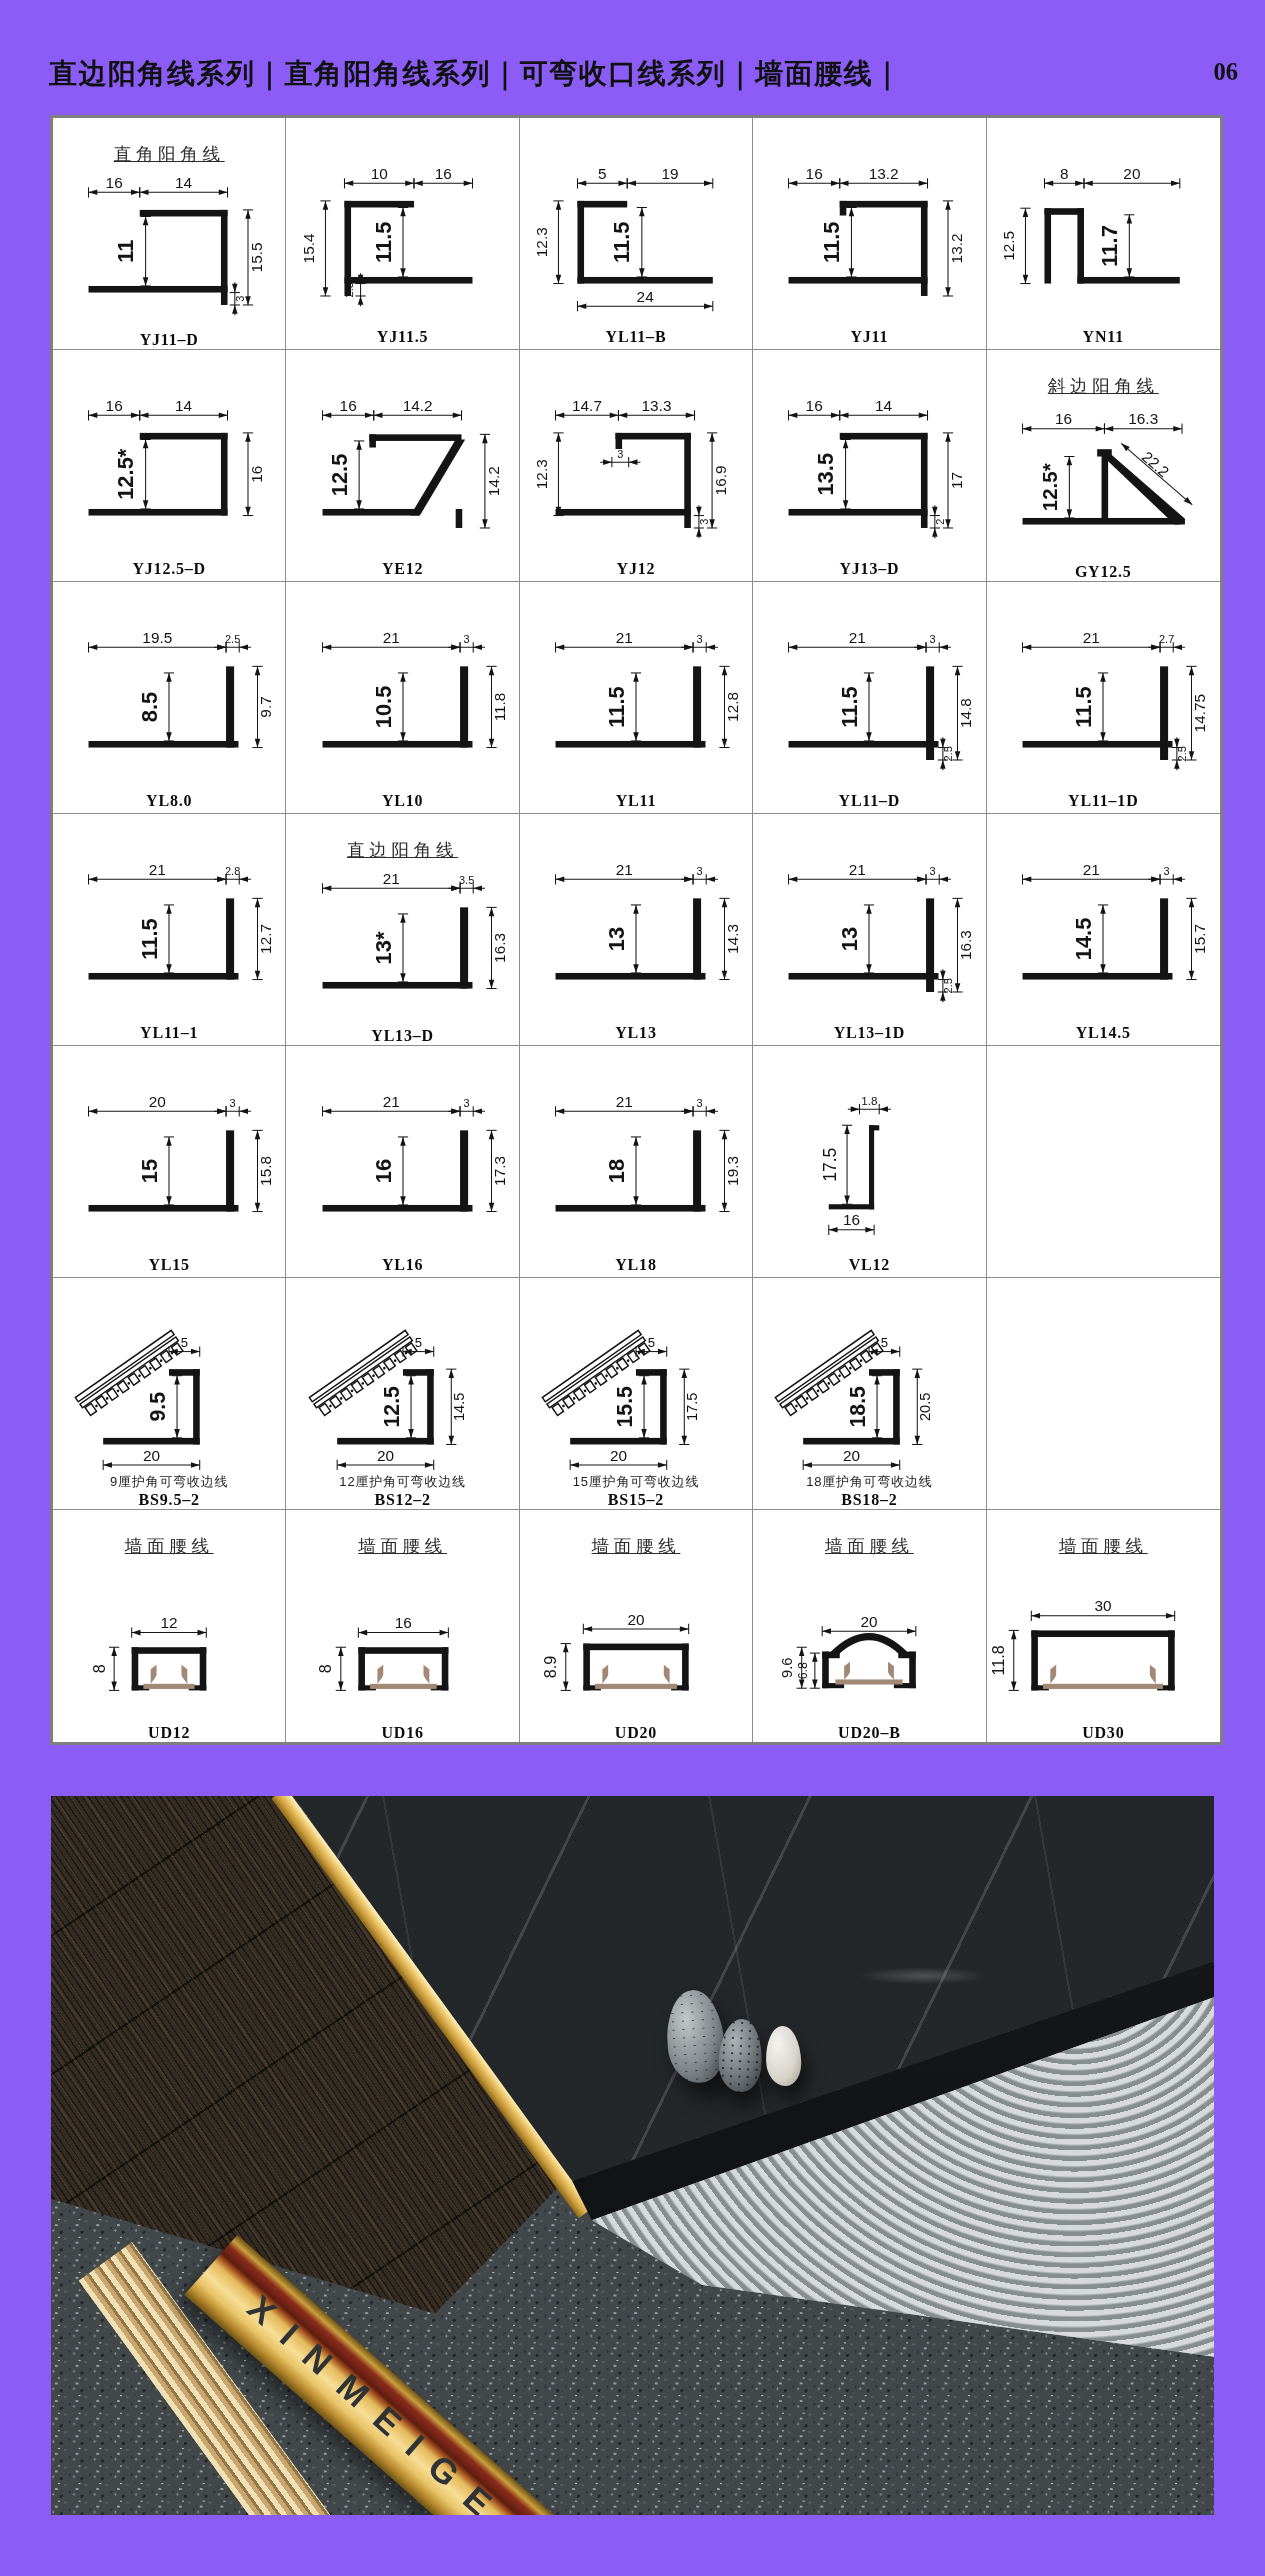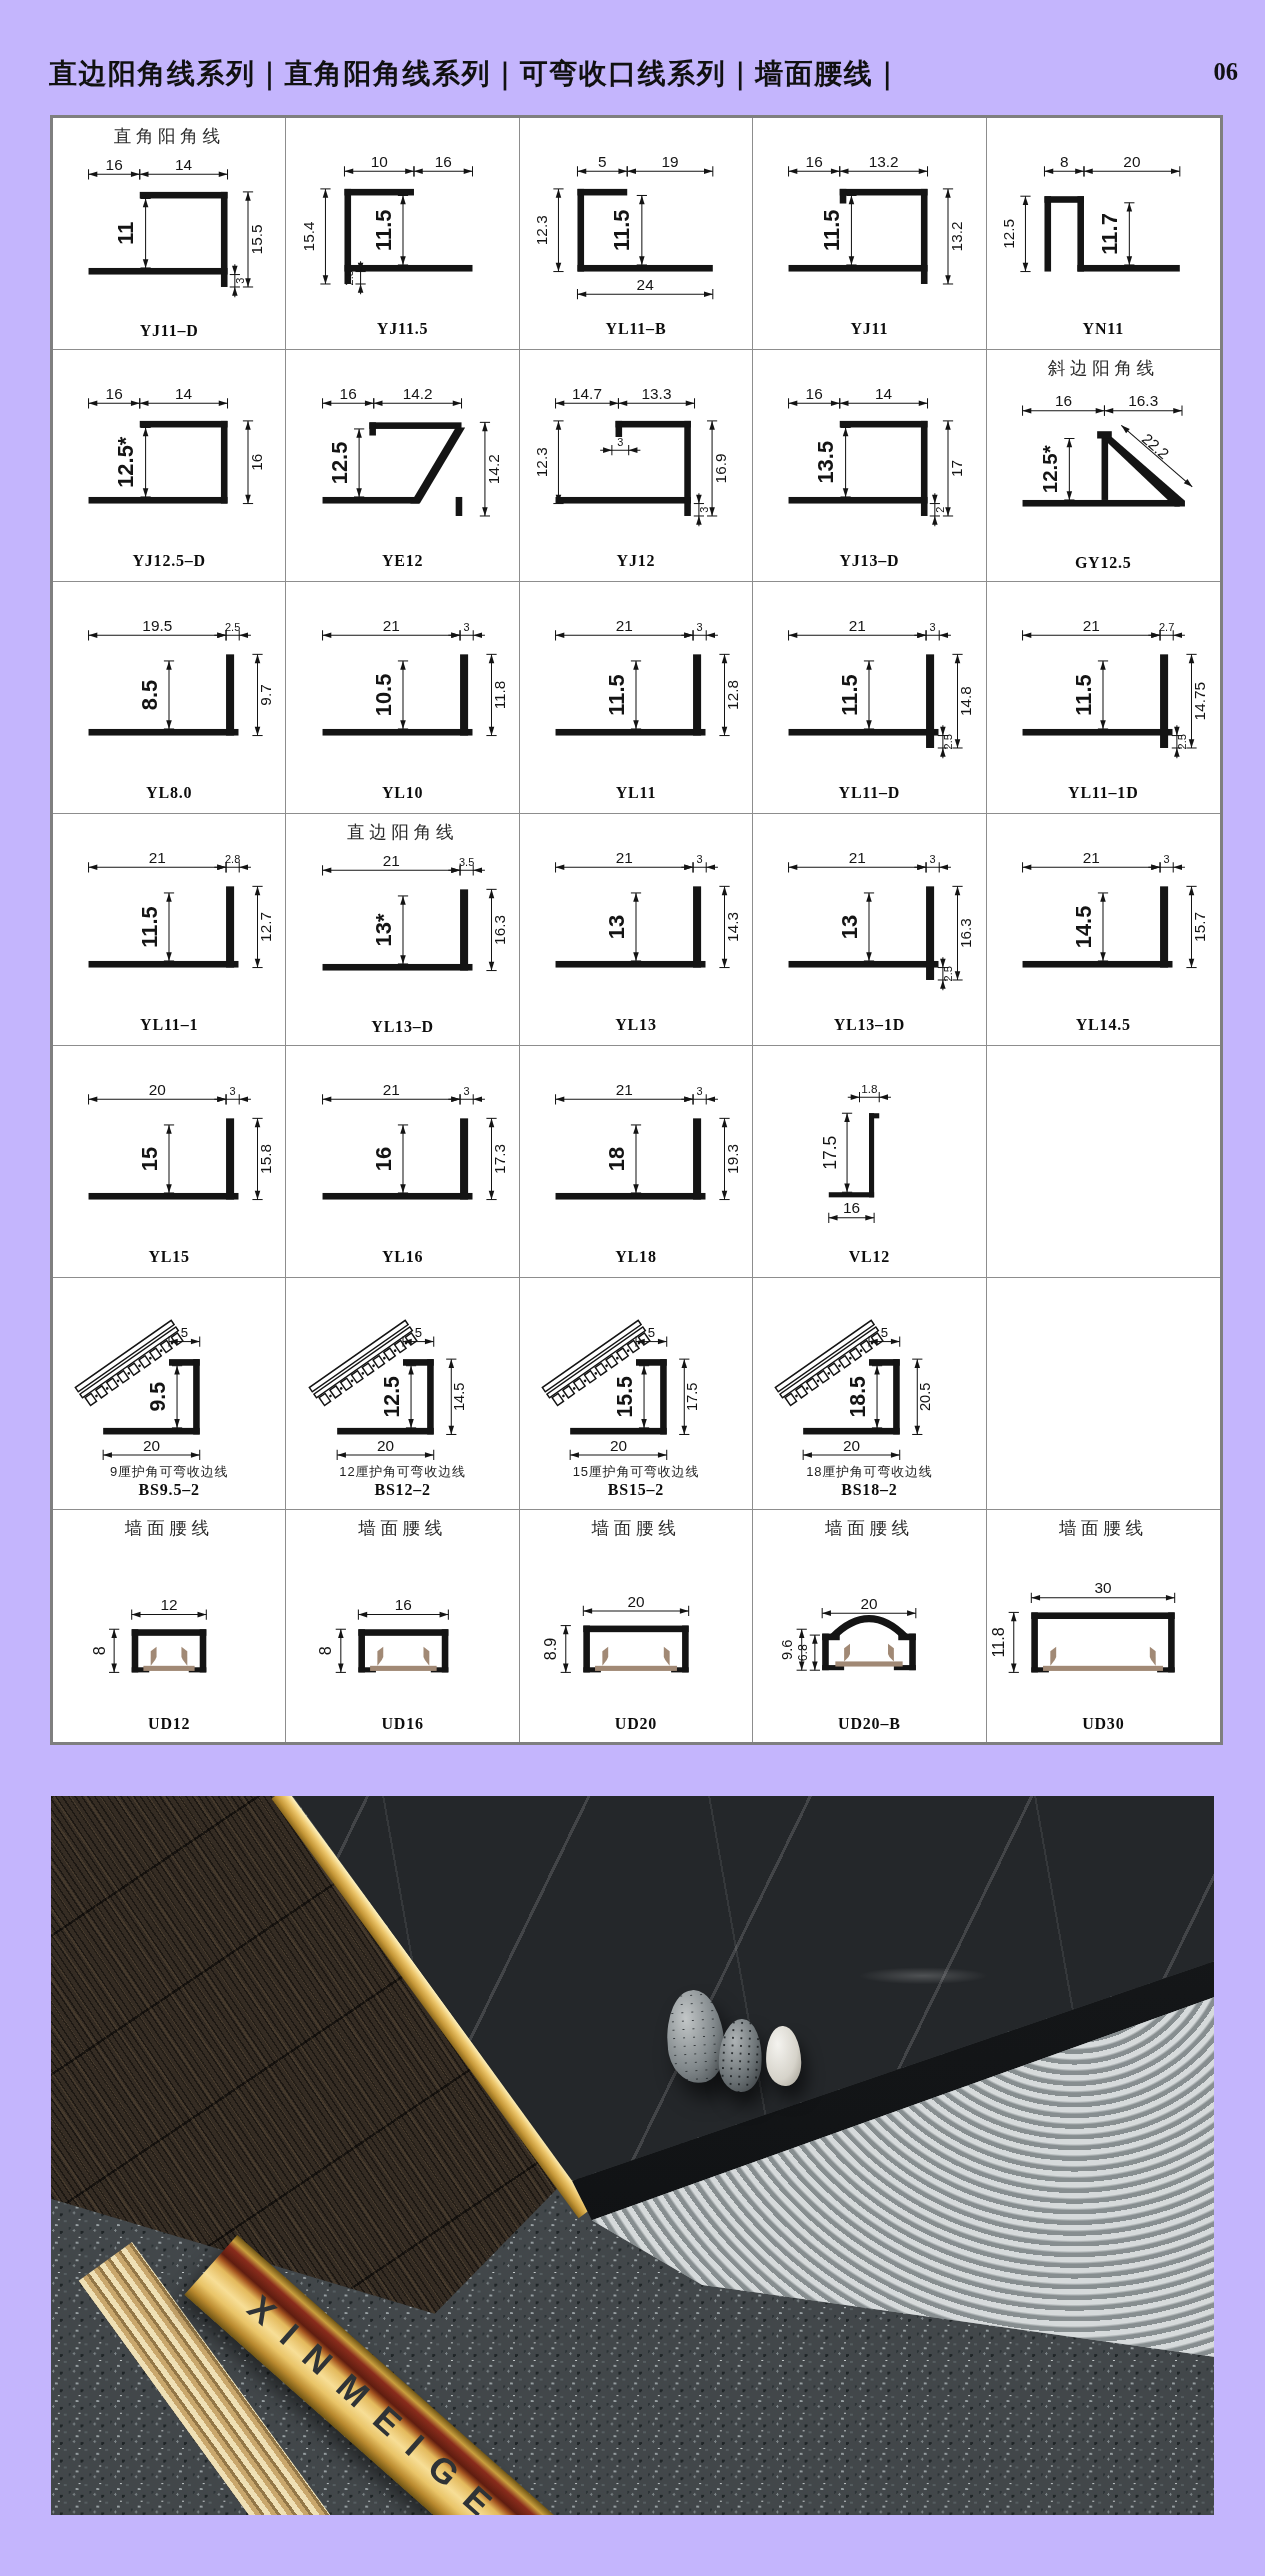--- a/index.html
+++ b/index.html
@@ -1,31 +1,31 @@
 <!DOCTYPE html>
 <html style="font-size:12.2px"><head>
 <meta charset="utf-8">
 <style>
   html,body{margin:0;padding:0;background:#e8e8e8;}
-  .page{position:relative;width:1266px;height:2576px;background:#c4b5fd;margin:0 auto;
+  .page{position:relative;width:1266px;height:2576px;background:#8b5cf6;margin:0 auto;
         font-family:"Liberation Sans",sans-serif;color:#141414;overflow:hidden;}
 
   
   .title{position:absolute;left:49px;top:55px;font-size:28px;font-weight:700;letter-spacing:1.5px;color:#111;}
   .page-num{position:absolute;right:28px;top:58px;font-family:"Liberation Serif",serif;font-weight:700;font-size:24.5px;color:#111;}
 
   
   .grid{position:absolute;left:50px;top:115px;width:1167px;height:1624px;background:#fff;
         display:grid;grid-template-columns:repeat(5,1fr);grid-template-rows:repeat(7,1fr);
         border:3.1px solid #7f7f7f;}
   .cell{border-right:1.5px solid #8d8d8d;border-bottom:1.5px solid #8d8d8d;
         display:flex;flex-direction:column;align-items:center;overflow:hidden;background:#fff;}
   .cell:nth-child(5n){border-right:none;}
   .cell:nth-child(n+31){border-bottom:none;}
-  .cell-header{height:24.5px;margin-top:6px;font-size:17.6px;letter-spacing:4.6px;color:#2b2b2b;}
+  .cell-header{height:24.5px;margin-top:24px;font-size:17.6px;letter-spacing:4.6px;color:#2b2b2b;text-decoration:underline;}
   .draw{flex:1;display:flex;align-items:flex-start;justify-content:center;width:100%;}
   .draw svg text{font-family:"Liberation Sans",sans-serif;}
   .cell-caption{height:20.7px;font-size:13px;letter-spacing:0.8px;color:#1e1e1e;}
   .cell-label{height:34px;font-family:"Liberation Serif",serif;font-weight:700;font-size:16px;letter-spacing:0.8px;color:#0d0d0d;}
 
   
   .photo{position:absolute;left:51px;top:1796px;width:1163px;height:719px;overflow:hidden;
      background-color:#42474a;
      background-image:
        radial-gradient(2.3px 2.3px at 5.4px 6.9px,#98a0a3 49%,transparent 51%),

